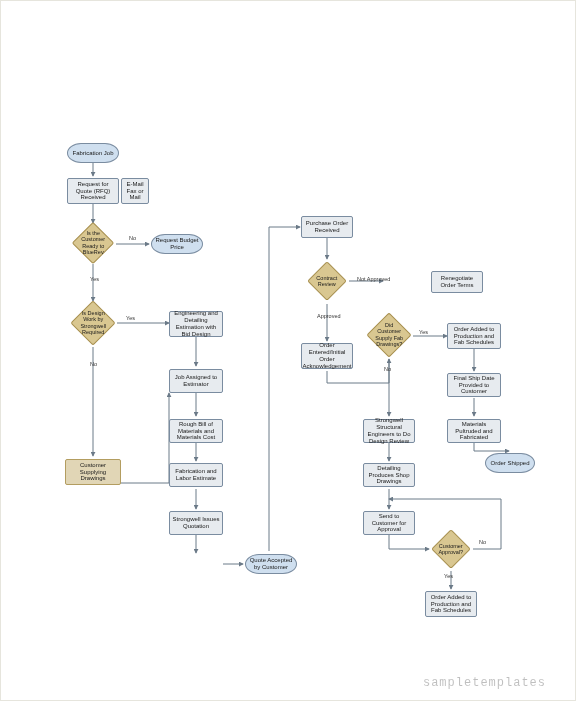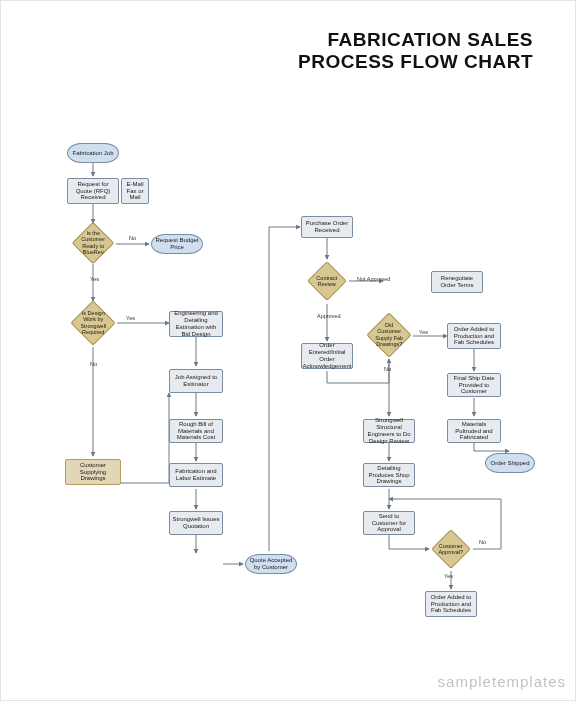--- a/index.html
+++ b/index.html
@@ -81,36 +81,33 @@
   }
   svg.lines {
     position: absolute;
     inset: 0;
     width: 576px;
     height: 701px;
     pointer-events: none;
   }
   .wm {
     position: absolute;
-    right: 9px;
+    right: 29px;
     bottom: 10px;
-    font-size: 15px;
+    font-size: 12px;
     color: rgba(0,0,0,0.25);
     letter-spacing: 1px;
+    font-family: Liberation Mono, monospace;
   }
 </style>
 </head>
 <body>
 
 <div class="page">
 
-  <div class="title-block">
-    <div class="title-line1">FABRICATION SALES</div>
-    <div class="title-line2">PROCESS FLOW CHART</div>
-  </div>
 
   <div class="canvas">
 
     <svg class="lines">
       <defs>
         <marker id="arr" viewBox="0 0 6 6" refX="5" refY="3" markerWidth="5" markerHeight="5" orient="auto">
           <path d="M0,0 L6,3 L0,6 Z" fill="#6b7a88"></path>
         </marker>
       </defs>
       <g stroke="#6b7a88" stroke-width="1" fill="none" marker-end="url(#arr)">

